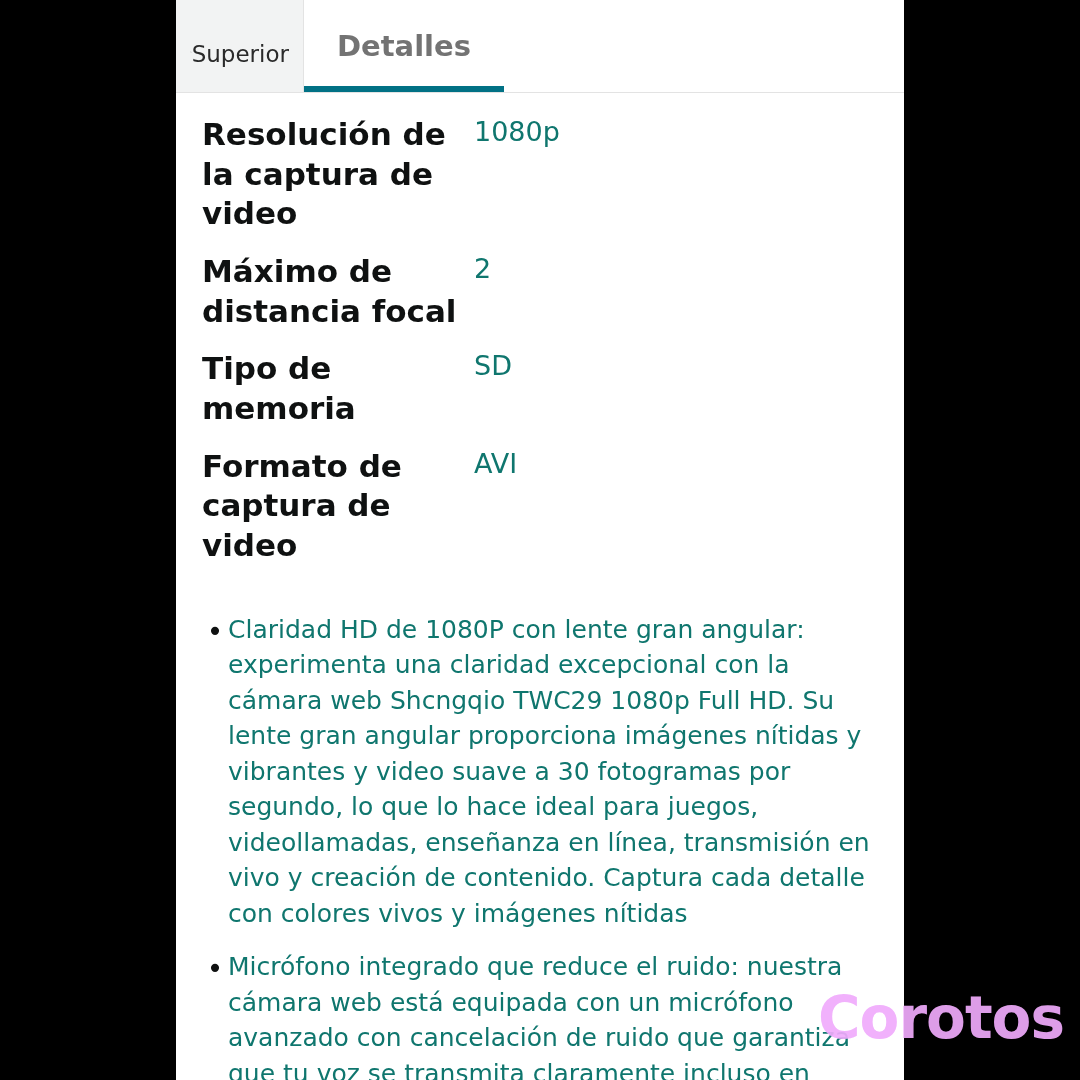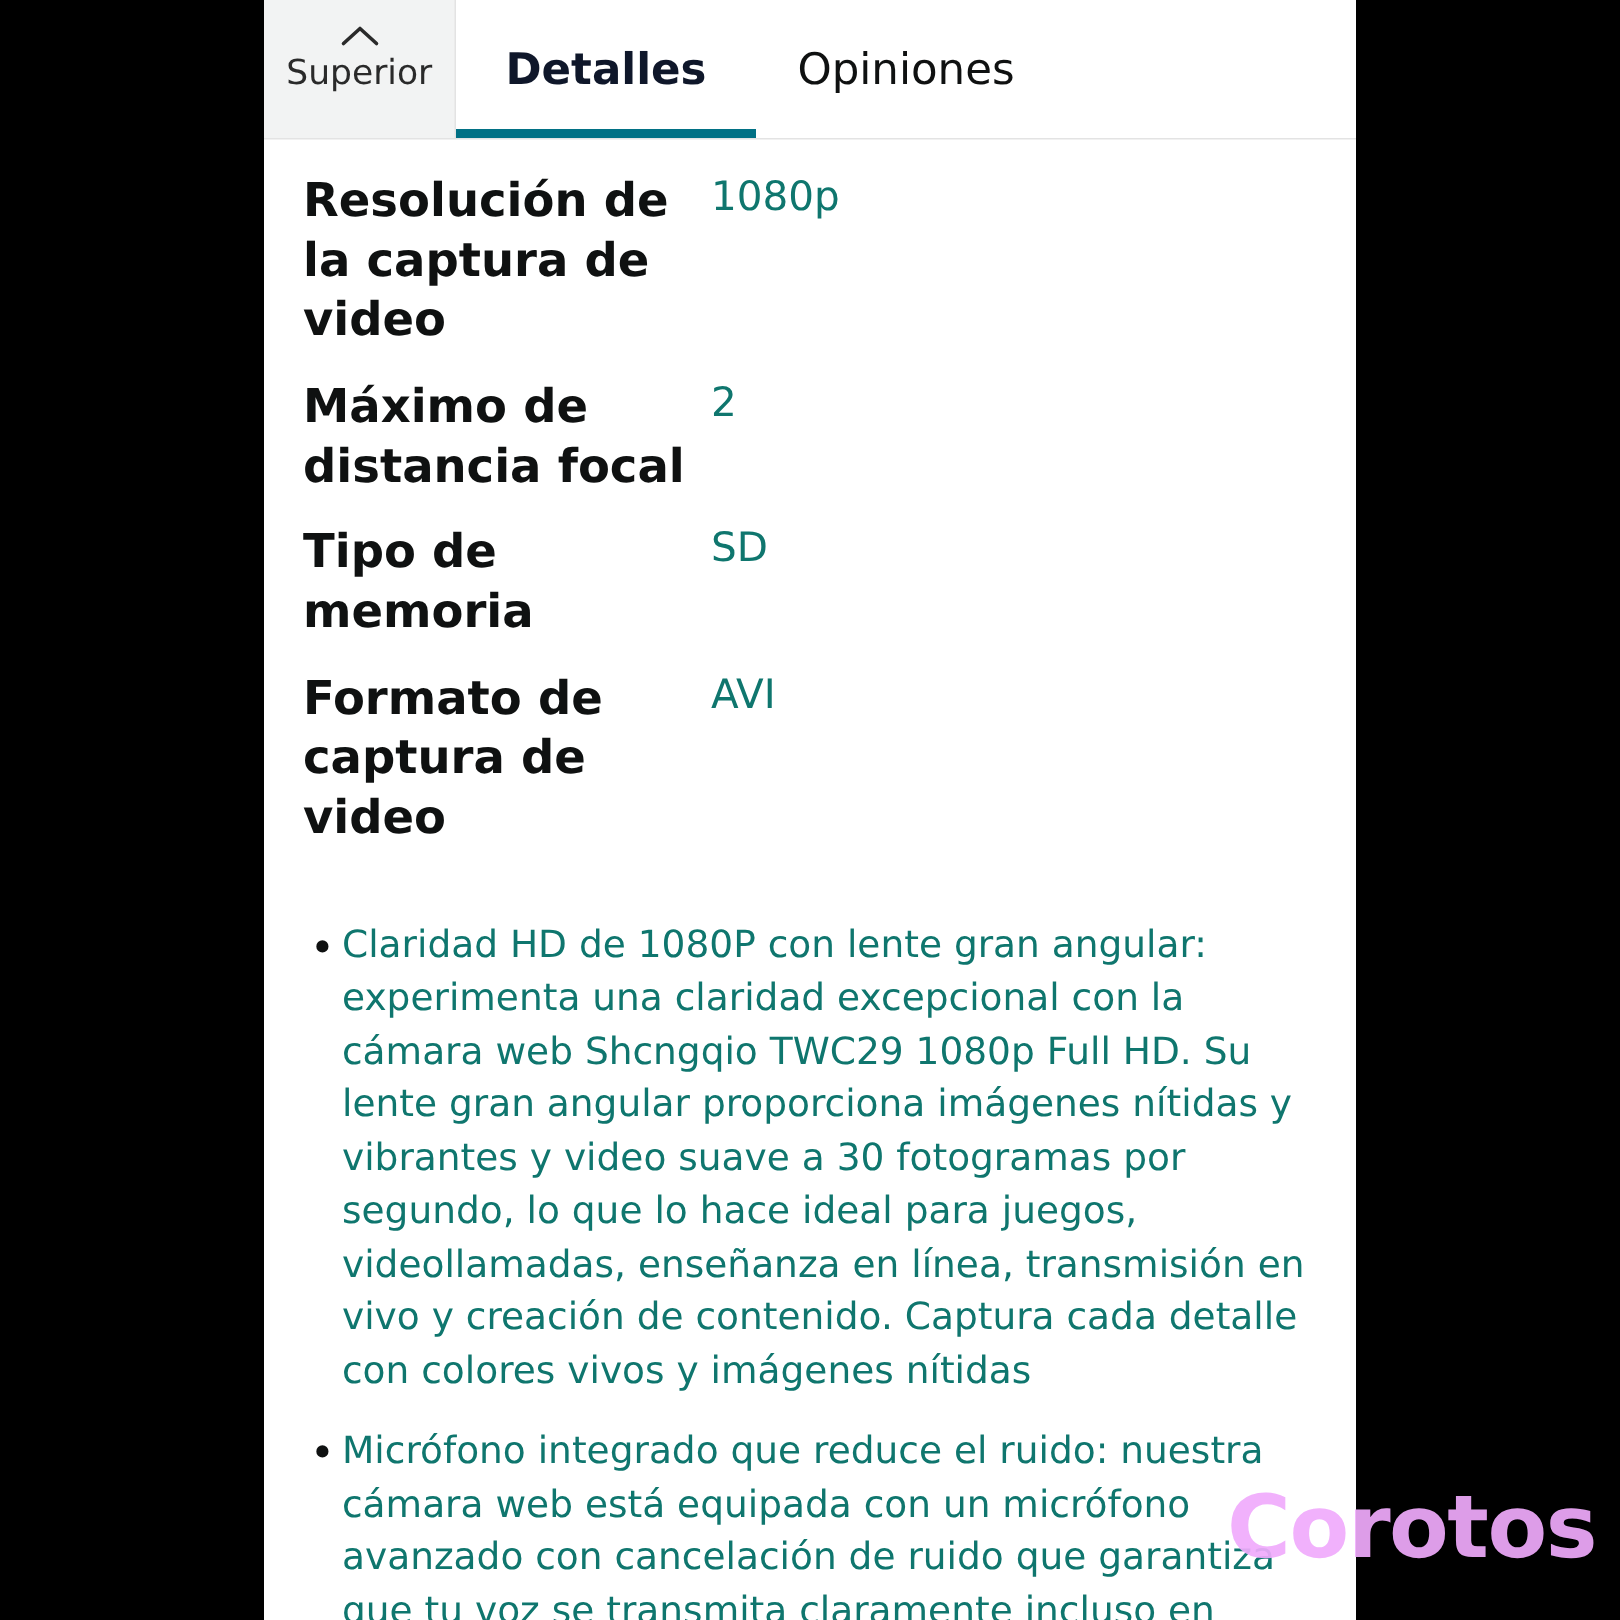--- a/index.html
+++ b/index.html
@@ -32,21 +32,21 @@
   .tabbar {
     position: relative;
     display: flex;
     align-items: stretch;
     height: 92px;
     background: #ffffff;
     border-bottom: 1px solid #e3e3e3;
   }
   .tab {
     display: flex;
-    flex-direction: column;
+    flex-direction: row;
     align-items: center;
     justify-content: center;
     box-sizing: border-box;
     padding: 0 14px;
     position: relative;
     white-space: nowrap;
   }
   .tab-superior {
     width: 128px;
     background: #f2f3f3;
@@ -64,21 +64,21 @@
     font-size: 23px;
     color: #2a2a2a;
   }
   .tab-details {
     width: 200px;
     justify-content: center;
   }
   .tab-details .label {
     font-size: 29px;
     font-weight: bold;
-    color: #0f172a;
+    color: #737373;
   }
   .tab-underline {
     position: absolute;
     bottom: 0;
     left: 0;
     right: 0;
     height: 6px;
     background: #017185;
   }
   .tab-explorar { width: 200px; }
@@ -168,23 +168,20 @@
         </svg>
         <span class="label">Superior</span>
       </div>
 
       <div class="tab tab-details">
         <span class="label">Detalles</span>
         <span class="tab-underline"></span>
       </div>
 
 
-      <div class="tab tab-opiniones">
-        <span class="label">Opiniones</span>
-      </div>
 
     </div>
 
     <div class="content">
 
       <div class="spec-table">
 
         <div class="spec-row">
           <div class="spec-key">Resolución de la captura de video</div>
           <div class="spec-val">1080p</div>

